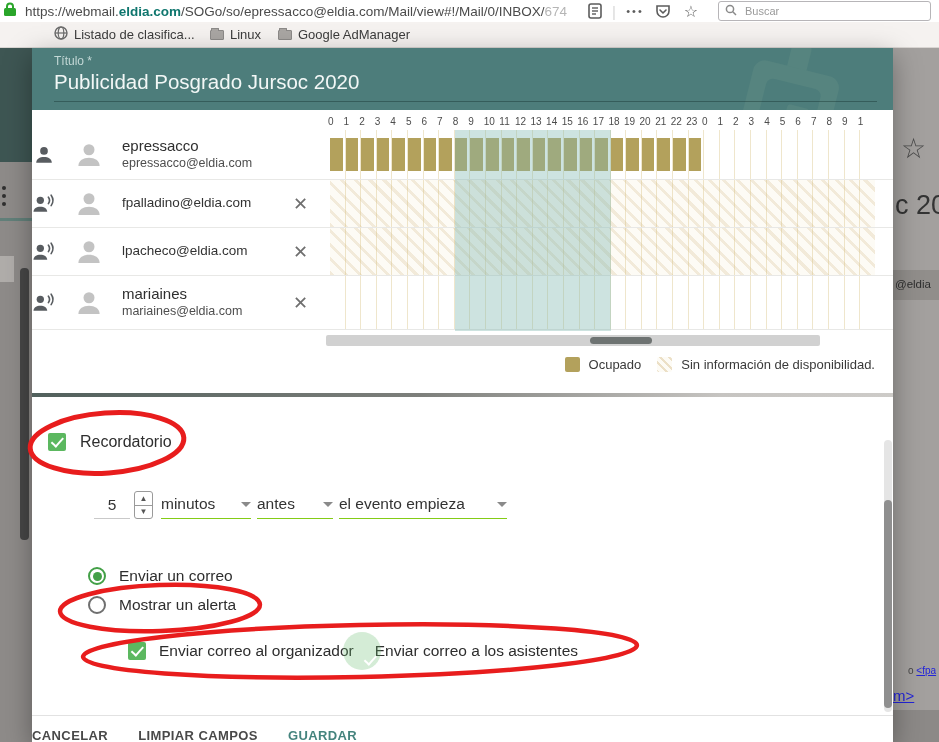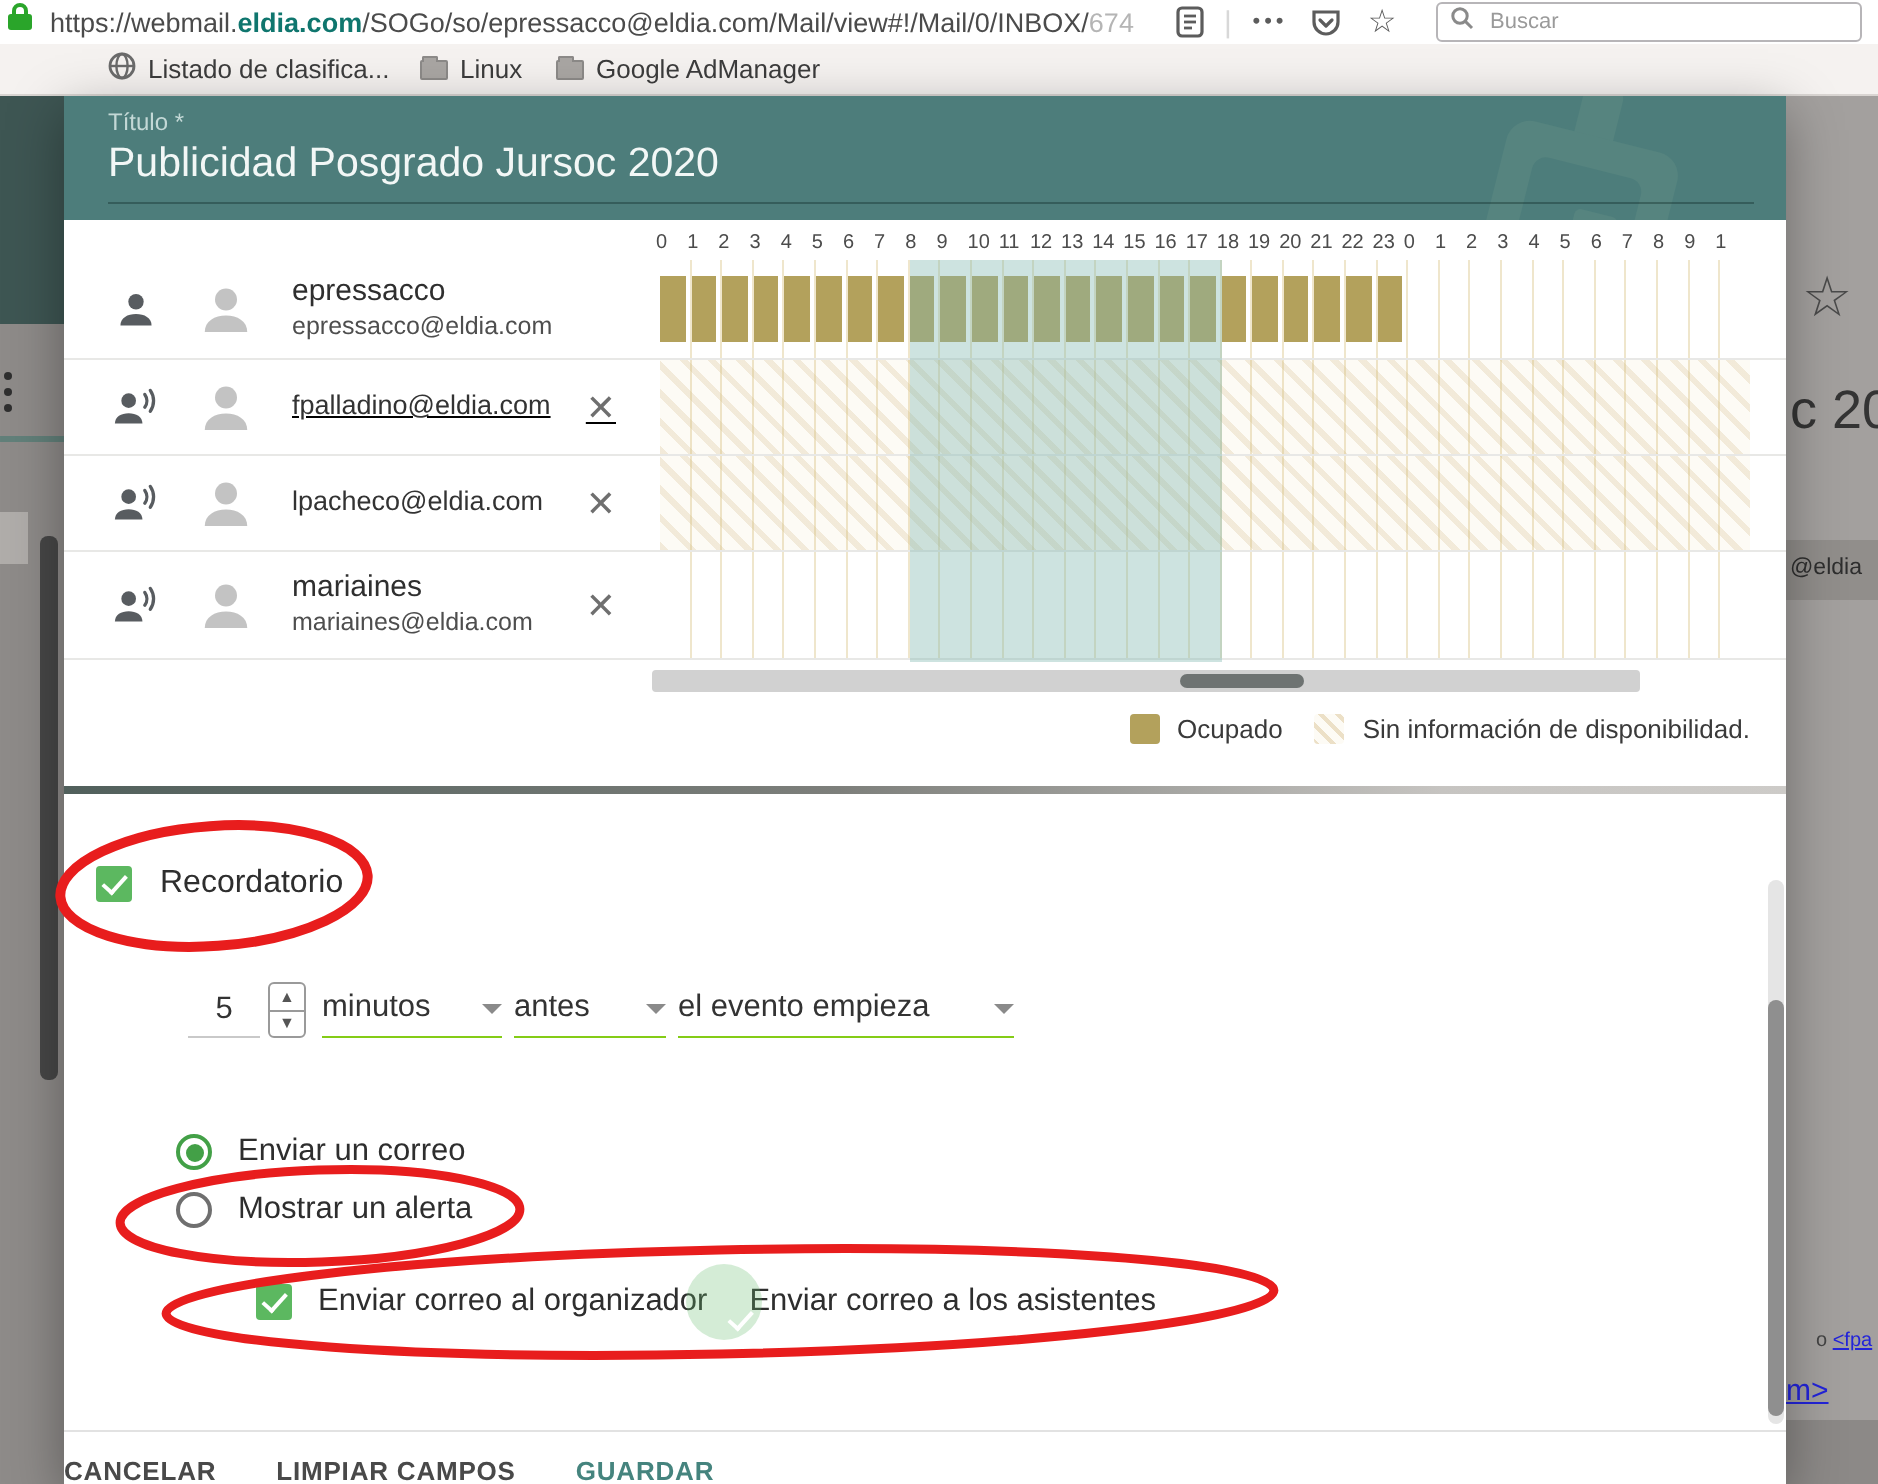--- a/index.html
+++ b/index.html
@@ -61,23 +61,23 @@
   .wm-stem{position:absolute;top:2px;left:38px;width:20px;height:34px;background:#56847f;border-radius:6px;}
   .wm-body{position:absolute;top:28px;left:6px;width:88px;height:82px;background:#56847f;border-radius:12px;}
   .wm-hole{position:absolute;top:16px;left:16px;width:56px;height:50px;background:#4d7d7b;border-radius:7px;}
   .wm-sq{position:absolute;right:8px;bottom:7px;width:22px;height:22px;background:#56847f;border-radius:3px;}
 
   
   .fb-section{position:relative;height:283px;background:#fff;}
   .hour-header{display:flex;height:20px;margin-left:298px;margin-right:18px;align-items:flex-end;padding-bottom:3px;}
   .hour-label{flex:1;font-size:10px;color:#4c4c4c;text-align:left;transform:translateX(-2px);}
   .fb-row{display:flex;border-bottom:1px solid #e8e8e6;}
-  .fb-row:nth-of-type(1){height:50px;} .fb-row:nth-of-type(2){height:48px;text-decoration:underline;}
+  .fb-row:nth-of-type(1){height:50px;} .fb-row:nth-of-type(2){height:48px;}
   .fb-row:nth-of-type(3){height:48px;} .fb-row:nth-of-type(4){height:54px;}
-  .att-info{width:298px;flex:none;display:flex;align-items:center;padding-left:24px;}
+  .att-info{width:298px;flex:none;display:flex;align-items:center;}
   .role-icon{flex:none;width:24px;display:flex;justify-content:center;}
   .avatar{flex:none;margin-left:18px;width:30px;display:flex;justify-content:center;}
   .att-text{margin-left:18px;line-height:1.25;}
   .att-name{font-size:15px;color:#2f2f2f;}
   .att-email{font-size:12.5px;color:#4e4e4e;}
   .att-email.only{font-size:13.5px;color:#333;}
   .remove-x{margin-left:auto;margin-right:22px;font-size:18px;color:#6f6f6f;cursor:pointer;}
   .fb-cells{flex:1;display:flex;margin-right:18px;position:relative;}
   .fb-cell{flex:1;border-left:1px solid rgba(214,190,120,0.38);position:relative;}
   .fb-cell:first-child{border-left:none;}

